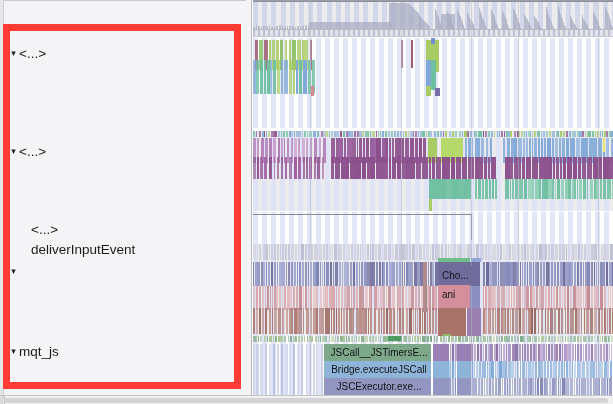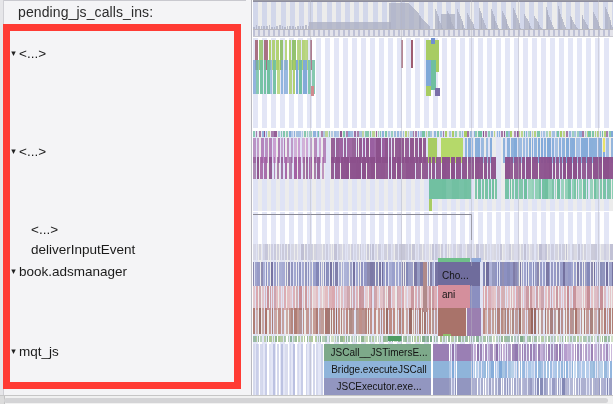--- a/index.html
+++ b/index.html
@@ -165,42 +165,40 @@
   }
 </style>
 </head>
 <body>
 
 <div id="app">
 
   <div id="left-panel">
     <div id="left-panel-edge"></div>
     <div id="title-rule"></div>
-    <div id="topbar-title">pending_js_calls_ins:</div>
 
     <div id="tree-rows">
         <div class="tree-row" style="top: 45px; padding-left: 8px;">
           <span class="tri">▾</span>
           <span class="row-label">&lt;...&gt;</span>
         </div>
         <div class="tree-row" style="top: 143px; padding-left: 8px;">
           <span class="tri">▾</span>
           <span class="row-label">&lt;...&gt;</span>
         </div>
         <div class="tree-row" style="top: 221px; padding-left: 20px;">
           <span class="tri blank">▾</span>
           <span class="row-label">&lt;...&gt;</span>
         </div>
         <div class="tree-row" style="top: 241px; padding-left: 20px;">
           <span class="tri blank">▾</span>
           <span class="row-label">deliverInputEvent</span>
         </div>
         <div class="tree-row" style="top: 263px; padding-left: 8px;">
           <span class="tri">▾</span>
-          <span class="row-label">book.adsmanager</span>
         </div>
         <div class="tree-row" style="top: 343px; padding-left: 8px;">
           <span class="tri">▾</span>
           <span class="row-label">mqt_js</span>
         </div>
       </div>
 
 
     <div id="red-box"></div>
   </div>

